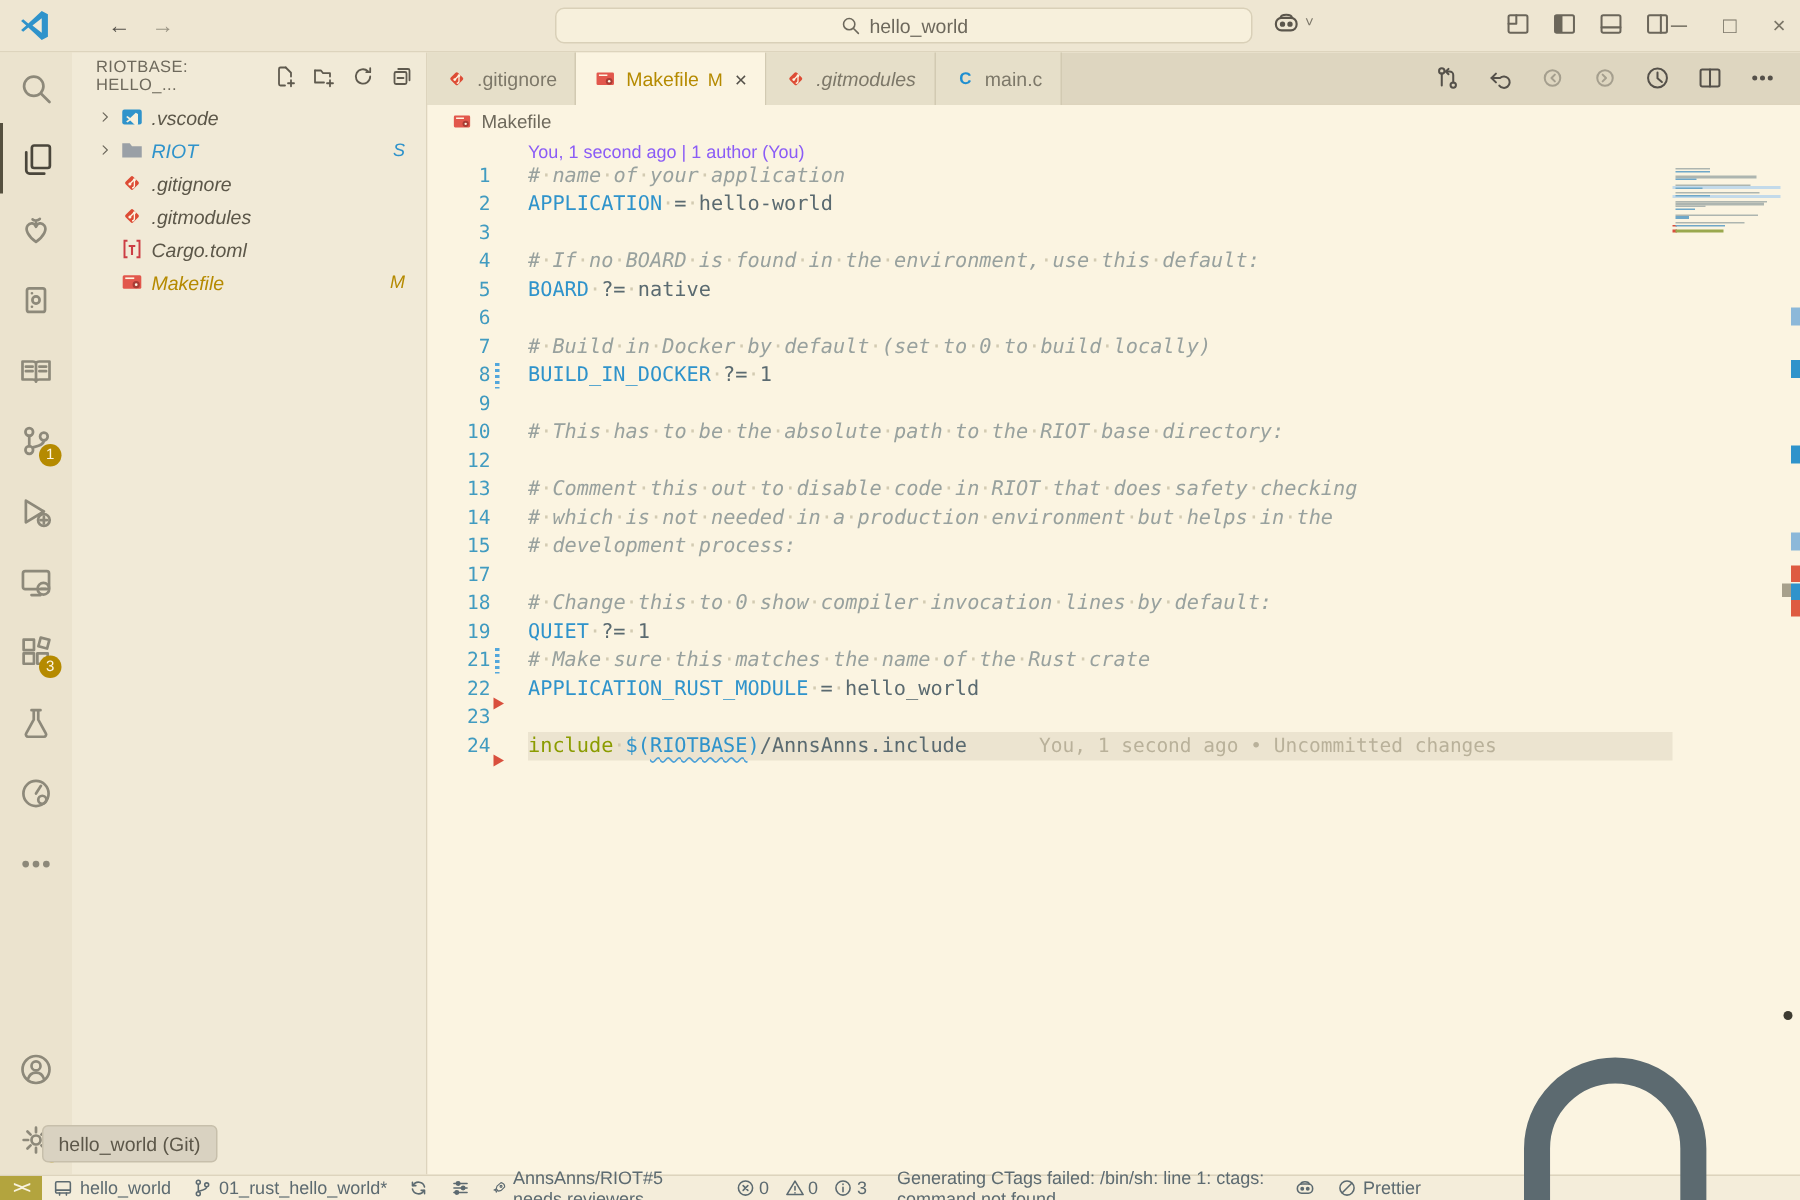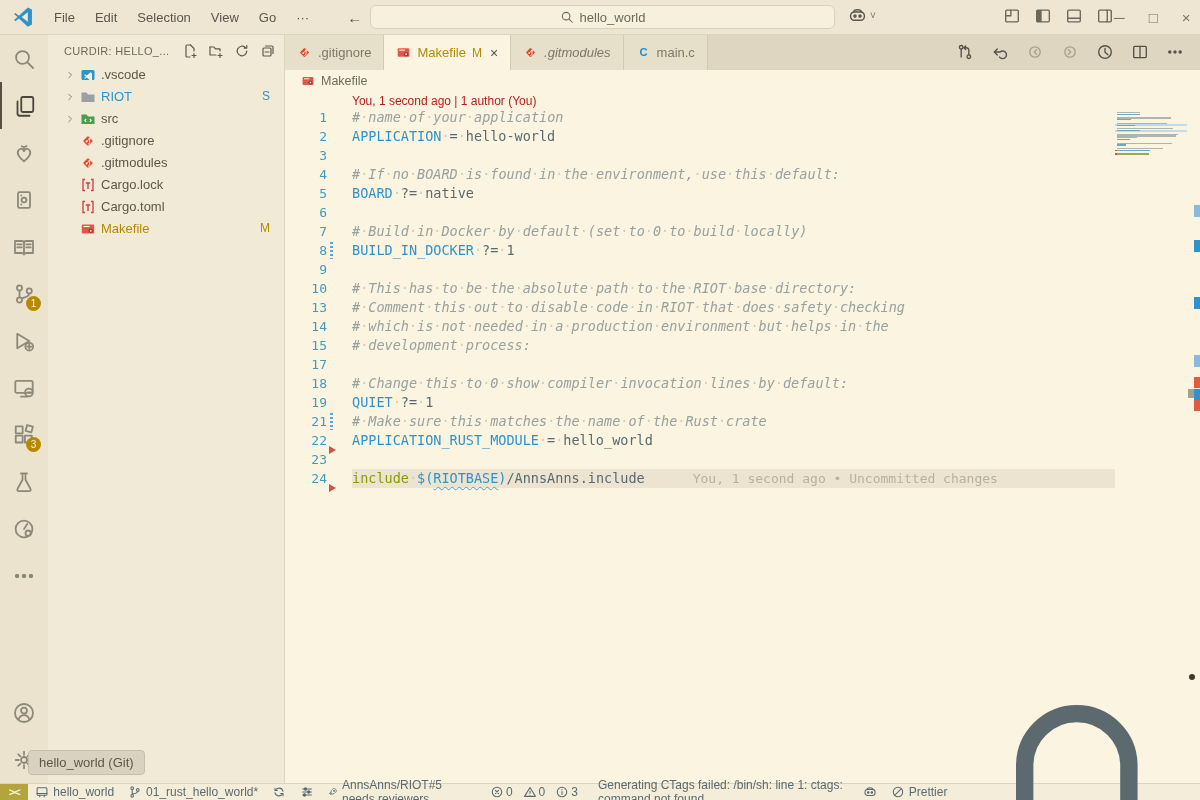--- a/index.html
+++ b/index.html
@@ -37,21 +37,21 @@
   .ab-dot { position:absolute; right:10px; bottom:8px; width:7px; height:7px; border-radius:4px; background:#c5a410; }
   #ab-spacer { flex:1; }
 
   
   #sidebar { position:absolute; left:48px; top:35px; width:237px; height:748px; background:#f1ead7;
              border-right:1px solid #ddd4bd; }
   #sidebar-header { height:32px; display:flex; align-items:center; padding:0 8px 0 16px; }
   #sidebar-title { font-size:11px; color:#6e695c; letter-spacing:.3px; flex:1; }
   #sidebar-actions { display:flex; gap:10px; color:#5f5a4e; }
   #sidebar-actions .icon { width:16px; height:16px; }
-  .tree-row { height:22px; display:flex; padding-left:14px; font-size:13px; color:#55604f; color:#5c5749; }
+  .tree-row { height:22px; display:flex; align-items:center; padding-left:14px; font-size:13px; color:#55604f; color:#5c5749;font-style:italic; }
   .tree-chevron { width:16px; height:16px; color:#6b665a; display:flex; align-items:center; justify-content:center; }
   .tree-icon { width:16px; height:16px; margin:0 5px 0 2px; display:flex; align-items:center; justify-content:center; }
   .tree-label { flex:1; }
   .tree-label.blue { color:#2f93cb; }
   .tree-label.amber { color:#b58a00; }
   .tree-badge { margin-right:14px; font-size:12px; }
   .tree-badge.blue { color:#2f93cb; }
   .tree-badge.amber { color:#b58a00; }
 
   
@@ -66,21 +66,21 @@
   .tab-close { font-size:14px; color:#55514a; margin-left:2px; }
   #tab-rest { flex:1; display:flex; align-items:center; justify-content:flex-end; gap:17px; padding-right:16px;
               color:#55514a; }
   #tab-rest .icon { width:18px; height:18px; }
   #tab-rest .dim { color:#a59f8e; }
 
   #breadcrumb { height:22px; display:flex; align-items:center; gap:6px; padding-left:16px; font-size:12.5px; color:#6e695c; }
   #breadcrumb .icon { width:14px; height:14px; }
 
   #codearea { position:relative; height:691px; overflow:hidden; }
-  #blame-top { position:absolute; left:67px; top:2px; font-size:12px; color:#b91c1c; }
+  #blame-top { position:absolute; left:67px; top:2px; font-size:12px; color:#8b5cf6; }
   #code-lines { position:absolute; left:0; top:16px; right:0; }
   .cl { position:relative; height:19px; display:flex; align-items:center;
         font-family:"DejaVu Sans Mono", monospace; font-size:13.5px; }
   .ln { width:42px; text-align:right; color:#419bc0; font-size:13px; flex:0 0 auto; }
   .gut { width:25px; position:relative; flex:0 0 auto; height:19px; }
   .gut .mod { position:absolute; left:3px; top:1px; width:3px; height:17px;
               background:repeating-linear-gradient(180deg,#53a7dc 0 2px, rgba(0,0,0,0) 2px 4px); }
   .gut .del { position:absolute; left:2px; bottom:-4px; width:0; height:0;
               border-left:7px solid #d94f3d; border-top:4px solid rgba(0,0,0,0); border-bottom:4px solid rgba(0,0,0,0); }
   .code { white-space:pre; flex:1; height:19px; line-height:19px; }
@@ -125,28 +125,20 @@
 </head>
 <body>
 
 <div id="titlebar">
   <div id="vscode-logo" class="icon">
       <svg viewBox="0 0 16 16">
         <path d="M11.5 1L5 7 2.5 5 1.5 5.8 4 8l-2.5 2.2 1 .8L5 9l6.5 6 3-1.5v-11z" fill="#2f93cb"></path>
         <path d="M11.5 4.5v7L7 8z" fill="#f1ead7"></path>
       </svg>
     </div>
-  <div id="menus" style="display: flex;">
-      <span class="menu-item">File</span>
-      <span class="menu-item">Edit</span>
-      <span class="menu-item">Selection</span>
-      <span class="menu-item">View</span>
-      <span class="menu-item">Go</span>
-      <span class="menu-item">···</span>
-    </div>
   <div id="nav-arrows">
     <span id="nav-back">←</span>
     <span id="nav-fwd">→</span>
   </div>
   <div id="search-box">
     <span class="icon">
         <svg viewBox="0 0 16 16" fill="none" stroke="currentColor" stroke-width="1.2" stroke-linecap="round" stroke-linejoin="round">
           <circle cx="7" cy="7" r="4.3"></circle>
           <path d="M10.3 10.3L14 14"></path>
         </svg>
@@ -321,21 +313,21 @@
           <circle cx="8" cy="8" r="2"></circle>
           <path d="M8 2.5v2M8 11.5v2M2.5 8h2M11.5 8h2M4.2 4.2l1.4 1.4M10.4 10.4l1.4 1.4M11.8 4.2l-1.4 1.4M5.6 10.4l-1.4 1.4"></path>
         </svg>
       </span>
       <span class="ab-dot"></span>
     </div>
   </div>
 
 <div id="sidebar">
   <div id="sidebar-header">
-    <span id="sidebar-title">CURDIR: HELLO_...</span>
+    <span id="sidebar-title">RIOTBASE: HELLO_...</span>
     <span id="sidebar-actions">
         <span class="icon">
           <svg viewBox="0 0 16 16" fill="none" stroke="currentColor" stroke-width="1.2" stroke-linecap="round" stroke-linejoin="round">
             <path d="M8.5 2H5a1 1 0 0 0-1 1v10a1 1 0 0 0 1 1h3"></path>
             <path d="M8.5 2L12 5.5V8"></path>
             <path d="M12 10.5v4M10 12.5h4"></path>
           </svg>
         </span>
         <span class="icon">
           <svg viewBox="0 0 16 16" fill="none" stroke="currentColor" stroke-width="1.2" stroke-linecap="round" stroke-linejoin="round">
@@ -378,34 +370,20 @@
             <path d="M6 3.5L10.5 8 6 12.5"></path>
           </svg>
         </span>
         <span class="tree-icon">
           <svg viewBox="0 0 16 16">
             <path d="M1.5 3.5h5L8 5.5h6.5v7.5h-13z" fill="#9aa0a6"></path>
           </svg>
         </span>
         <span class="tree-label blue">RIOT</span>
         <span class="tree-badge blue">S</span>
-      </div>
-      <div class="tree-row">
-        <span class="tree-chevron">
-          <svg viewBox="0 0 16 16" fill="none" stroke="currentColor" stroke-width="1.2" stroke-linecap="round" stroke-linejoin="round" style="width: 10px; height: 10px;">
-            <path d="M6 3.5L10.5 8 6 12.5"></path>
-          </svg>
-        </span>
-        <span class="tree-icon">
-          <svg viewBox="0 0 16 16">
-            <path d="M1.5 3.5h5L8 5.5h6.5v7.5h-13z" fill="#43a047"></path>
-            <path d="M6.2 7.8L4.8 9.3l1.4 1.5M9.8 7.8l1.4 1.5-1.4 1.5" stroke="#fff" stroke-width="1.1" fill="none"></path>
-          </svg>
-        </span>
-        <span class="tree-label">src</span>
       </div>
       <div class="tree-row">
         <span class="tree-chevron"></span>
         <span class="tree-icon">
           <svg viewBox="0 0 16 16">
             <rect x="4.4" y="4.4" width="7.2" height="7.2" rx="1.2" transform="rotate(45 8 8)" fill="#dd4c35"></rect>
             <circle cx="6.6" cy="8.6" r="1" fill="#fdf6e3"></circle>
             <circle cx="9.6" cy="5.8" r="1" fill="#fdf6e3"></circle>
             <path d="M7 8.2l2-2M9.6 6.6v3a1.6 1.6 0 0 1-1.6 1.6" stroke="#fdf6e3" stroke-width=".9" fill="none"></path>
           </svg>
@@ -416,30 +394,20 @@
         <span class="tree-chevron"></span>
         <span class="tree-icon">
           <svg viewBox="0 0 16 16">
             <rect x="4.4" y="4.4" width="7.2" height="7.2" rx="1.2" transform="rotate(45 8 8)" fill="#dd4c35"></rect>
             <circle cx="6.6" cy="8.6" r="1" fill="#fdf6e3"></circle>
             <circle cx="9.6" cy="5.8" r="1" fill="#fdf6e3"></circle>
             <path d="M7 8.2l2-2M9.6 6.6v3a1.6 1.6 0 0 1-1.6 1.6" stroke="#fdf6e3" stroke-width=".9" fill="none"></path>
           </svg>
         </span>
         <span class="tree-label">.gitmodules</span>
-      </div>
-      <div class="tree-row">
-        <span class="tree-chevron"></span>
-        <span class="tree-icon">
-          <svg viewBox="0 0 16 16" fill="none" stroke="#cc3e44" stroke-width="1.3">
-            <path d="M5 2.5H3v11h2M11 2.5h2v11h-2"></path>
-            <path d="M5.8 6h4.4M8 6v6" stroke-width="1.4"></path>
-          </svg>
-        </span>
-        <span class="tree-label">Cargo.lock</span>
       </div>
       <div class="tree-row">
         <span class="tree-chevron"></span>
         <span class="tree-icon">
           <svg viewBox="0 0 16 16" fill="none" stroke="#cc3e44" stroke-width="1.3">
             <path d="M5 2.5H3v11h2M11 2.5h2v11h-2"></path>
             <path d="M5.8 6h4.4M8 6v6" stroke-width="1.4"></path>
           </svg>
         </span>
         <span class="tree-label">Cargo.toml</span>
@@ -615,20 +583,25 @@
           <span class="ln">9</span>
           <span class="gut"></span>
           <span class="code"></span>
         </div>
         <div class="cl">
           <span class="ln">10</span>
           <span class="gut"></span>
           <span class="code"><span class="tok-cm">#<span class="ws">·</span>This<span class="ws">·</span>has<span class="ws">·</span>to<span class="ws">·</span>be<span class="ws">·</span>the<span class="ws">·</span>absolute<span class="ws">·</span>path<span class="ws">·</span>to<span class="ws">·</span>the<span class="ws">·</span>RIOT<span class="ws">·</span>base<span class="ws">·</span>directory:</span></span>
         </div>
         <div class="cl">
+          <span class="ln">12</span>
+          <span class="gut"></span>
+          <span class="code"></span>
+        </div>
+        <div class="cl">
           <span class="ln">13</span>
           <span class="gut"></span>
           <span class="code"><span class="tok-cm">#<span class="ws">·</span>Comment<span class="ws">·</span>this<span class="ws">·</span>out<span class="ws">·</span>to<span class="ws">·</span>disable<span class="ws">·</span>code<span class="ws">·</span>in<span class="ws">·</span>RIOT<span class="ws">·</span>that<span class="ws">·</span>does<span class="ws">·</span>safety<span class="ws">·</span>checking</span></span>
         </div>
         <div class="cl">
           <span class="ln">14</span>
           <span class="gut"></span>
           <span class="code"><span class="tok-cm">#<span class="ws">·</span>which<span class="ws">·</span>is<span class="ws">·</span>not<span class="ws">·</span>needed<span class="ws">·</span>in<span class="ws">·</span>a<span class="ws">·</span>production<span class="ws">·</span>environment<span class="ws">·</span>but<span class="ws">·</span>helps<span class="ws">·</span>in<span class="ws">·</span>the</span></span>
         </div>
         <div class="cl">

